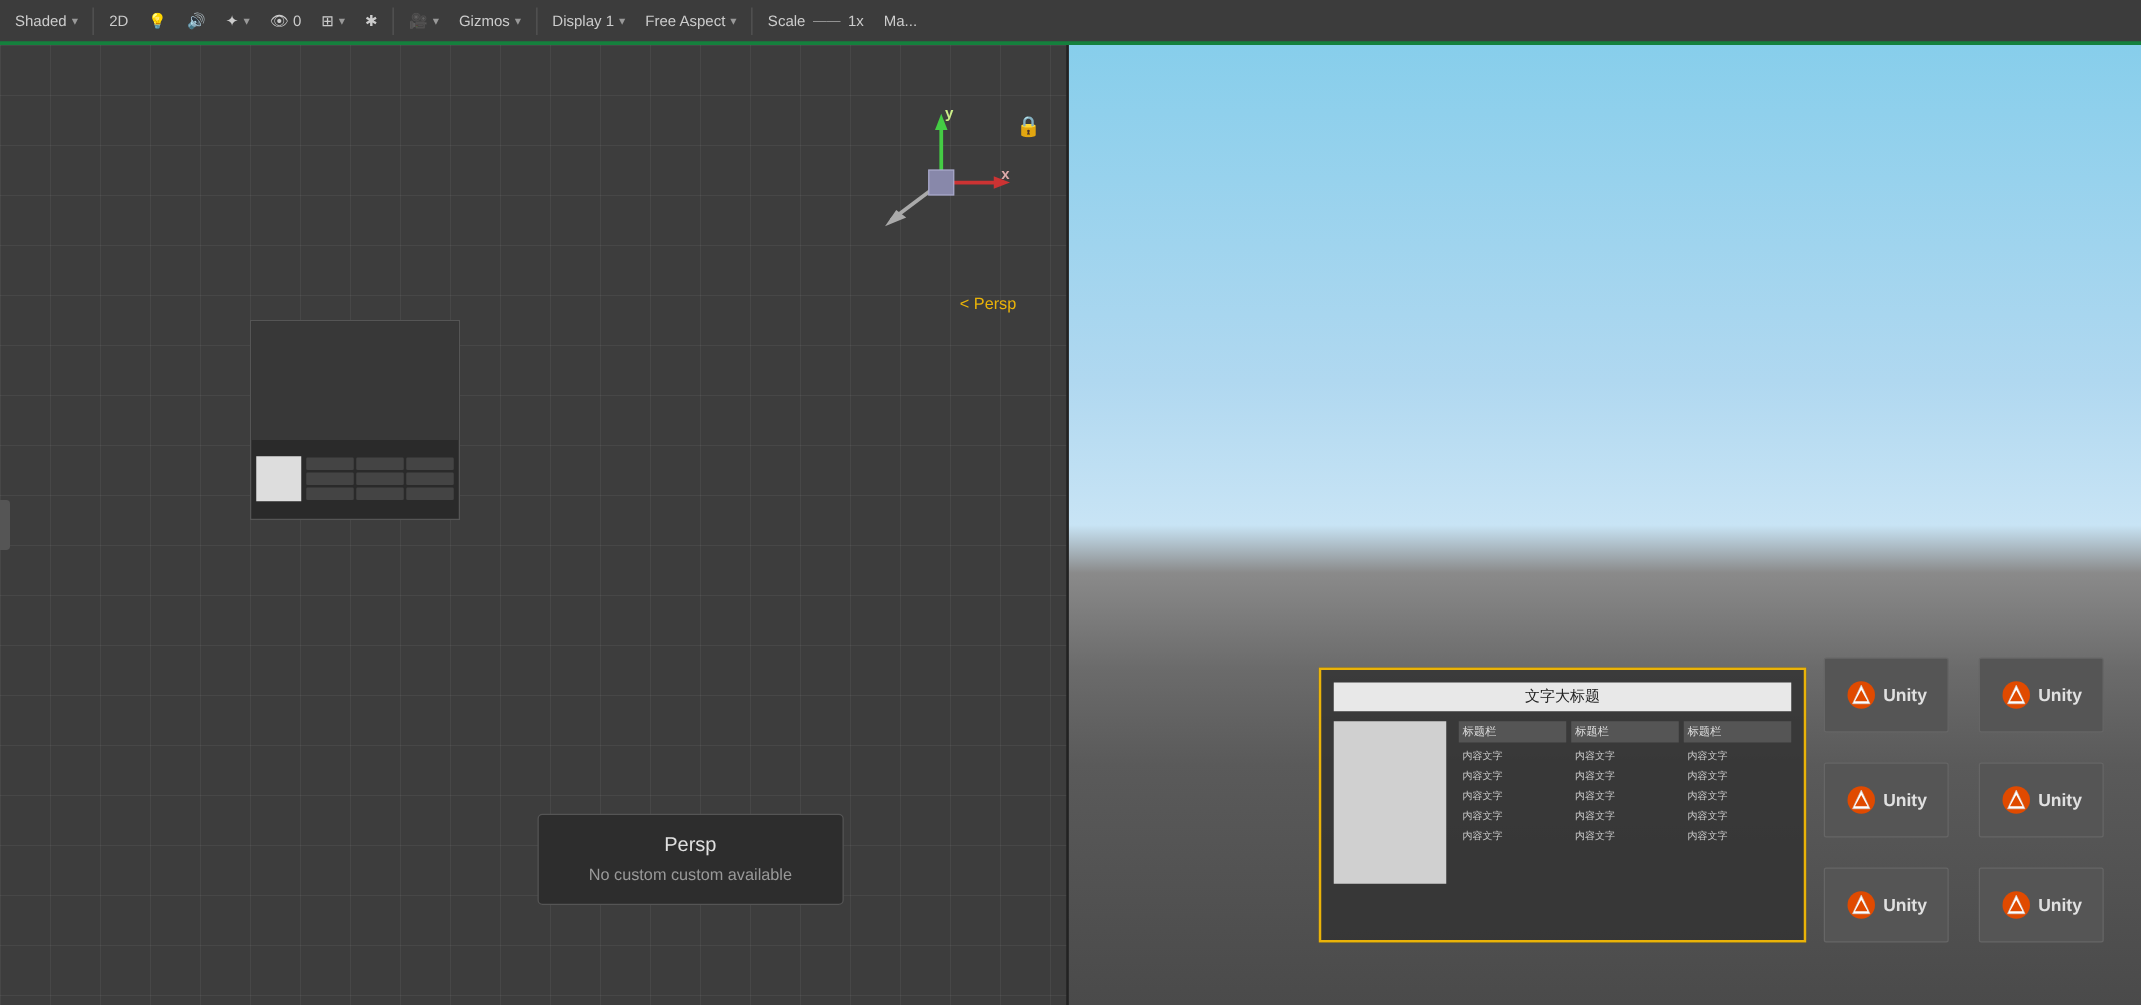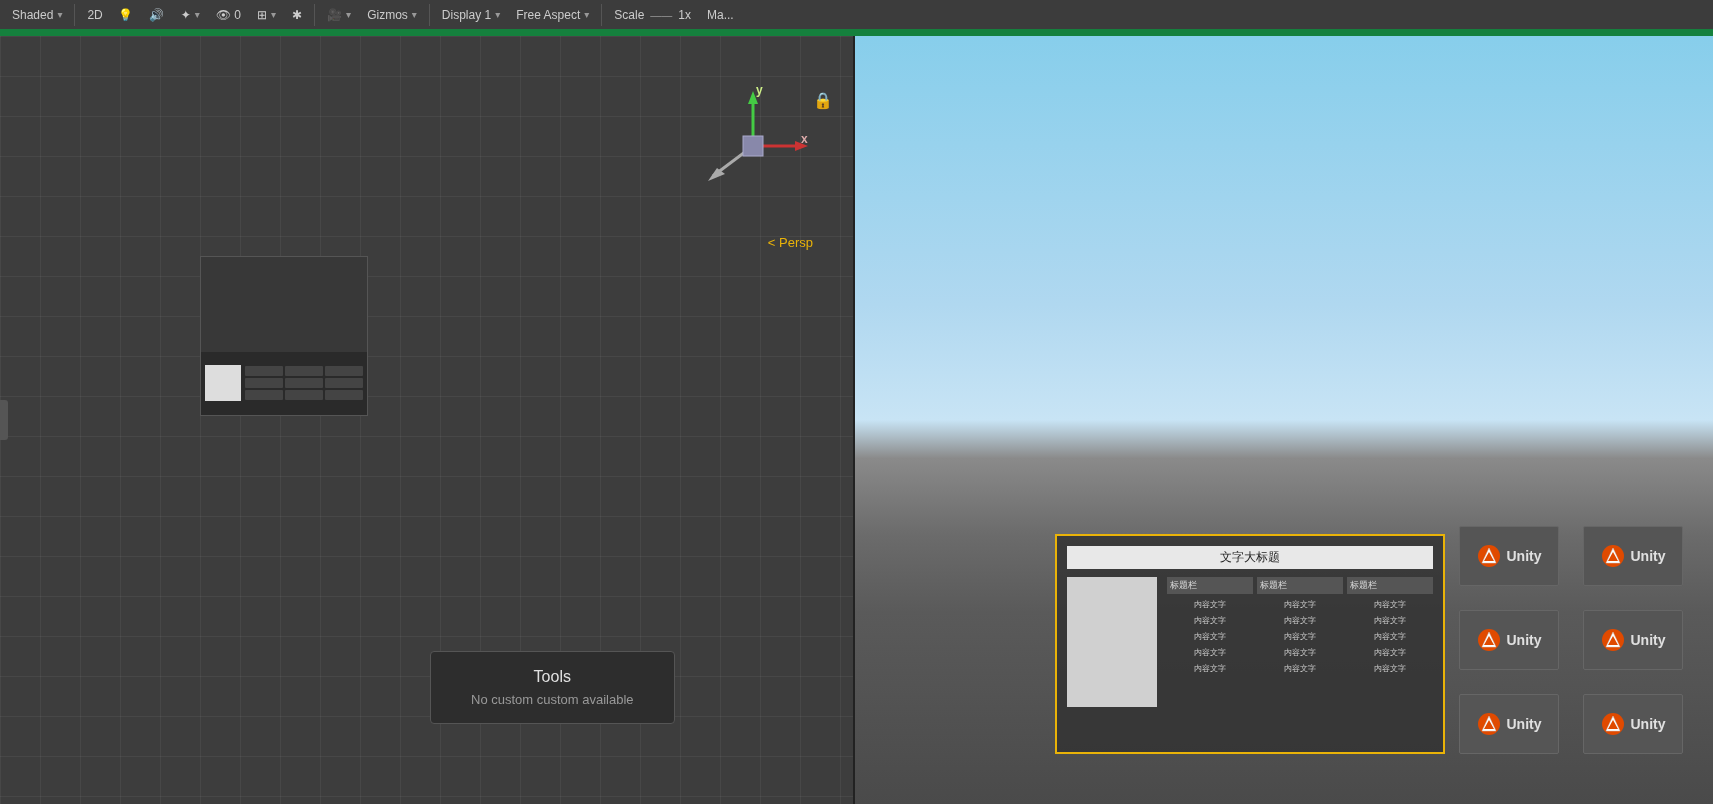--- a/index.html
+++ b/index.html
@@ -12,21 +12,21 @@
       user-select: none;
     }
 
     
     #toolbar {
       width: 100%;
       height: 36px;
       background: #3c3c3c;
       display: flex;
       align-items: center;
-      border-bottom: 7px solid #15803d;
+      border-bottom: 3px solid #15803d;
       padding: 0 6px;
       gap: 4px;
     }
     .toolbar-item {
       height: 26px;
       display: flex;
       align-items: center;
       padding: 0 6px;
       color: #ccc;
       font-size: 12px;
@@ -226,21 +226,21 @@
       display: grid;
       grid-template-columns: 1fr 1fr 1fr;
       gap: 4px;
       margin-bottom: 3px;
     }
 
     .ui-table-cell {
       color: #ccc;
       font-size: 8px;
       padding: 1px 3px;
-      text-align: center;
+      text-align: left;
     }
 
     
     .unity-buttons-grid {
       position: absolute;
       bottom: 50px;
       right: 30px;
       display: grid;
       grid-template-columns: 1fr 1fr;
       gap: 24px;
@@ -391,21 +391,21 @@
           <div class="scene-thumb-cell"></div>
           <div class="scene-thumb-cell"></div>
           <div class="scene-thumb-cell"></div>
           <div class="scene-thumb-cell"></div>
           <div class="scene-thumb-cell"></div>
         </div>
       </div>
     </div>
 
     <div class="tools-tooltip">
-      <h3>Tools</h3>
+      <h3>Persp</h3>
       <p>No custom custom available</p>
     </div>
   </div>
 
   <div id="game-view">
 
     <div class="sky-bg"></div>
 
     <div class="ui-canvas">
       <div class="ui-canvas-title-bar">文字大标题</div>

